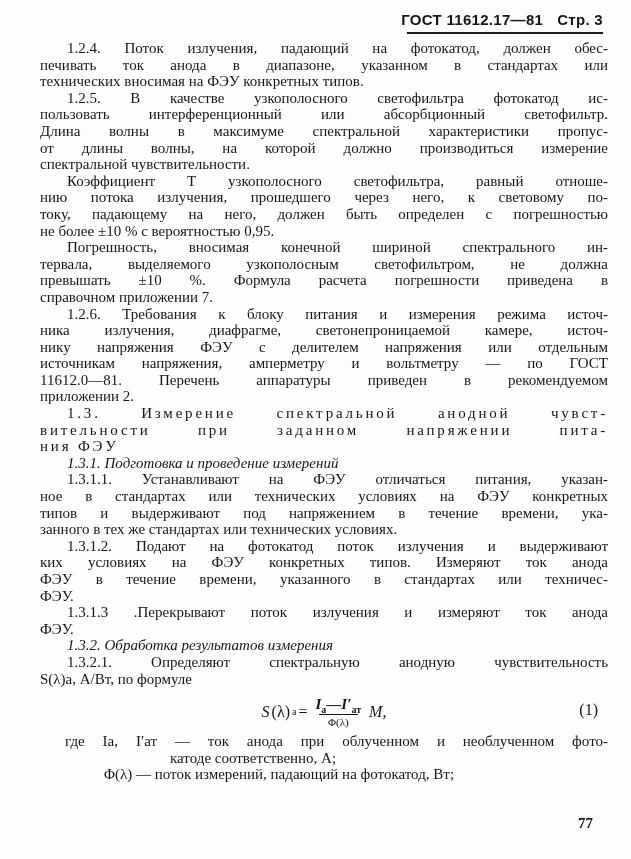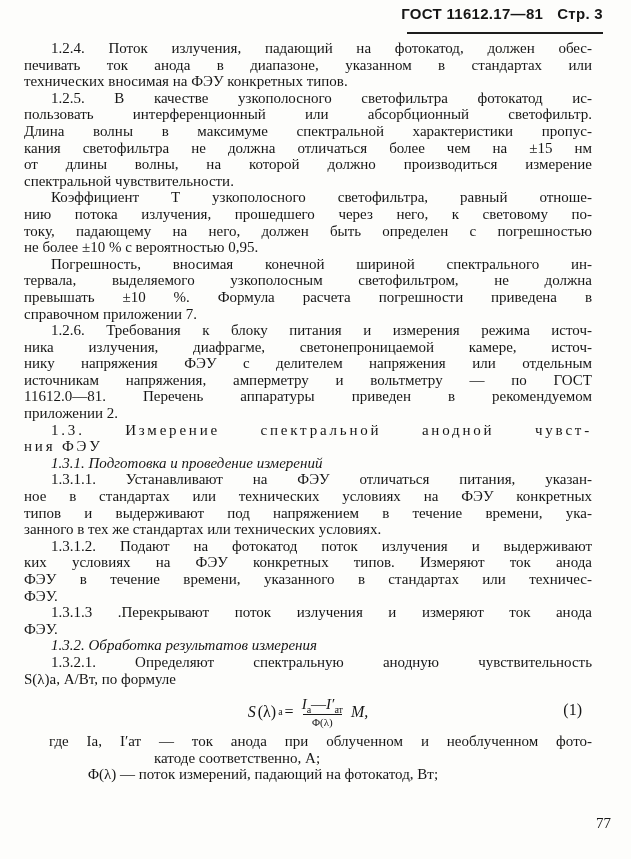--- a/index.html
+++ b/index.html
@@ -7,34 +7,34 @@
     position:relative;
     width:631px; height:859px;
     background:#fdfdfb;
     color:#161616;
     font-family:"Liberation Serif", serif;
     overflow:hidden;
     margin:0 auto;
   }
   
   .header {
-    position:absolute; top:5px; right:28px;
+    position:absolute; top:11px; right:28px;
     font-family:"Liberation Sans", sans-serif;
     font-weight:bold; font-size:15px; letter-spacing:0.3px;
     white-space:nowrap;
   }
   .header .pgl { margin-left:14px; }
   .header-rule {
     position:absolute; top:32px; right:28px;
     width:196px; height:0;
     border-top:2px solid #1d1d1d;
   }
   
   .column {
-    position:absolute; left:24px; top:40px; width:568px;
+    position:absolute; left:40px; top:40px; width:568px;
   }
   .line {
     font-size:15px; line-height:16.6px;
     text-justify:inter-word;
   }
   .just { text-align:justify; text-align-last:justify; }
   .p .line:first-child,
   .italic .line:first-child,
   .spaced .line:first-child { text-indent:27px; }
   .italic .line { font-style:italic; }
@@ -45,31 +45,31 @@
   .where .line:nth-child(3) { padding-left:64px; }
   
   .formula-row { position:relative; padding:9px 0 5px; }
   .formula {
     display:flex; align-items:center; justify-content:center;
     font-size:16px; gap:2px;
   }
   .var { font-style:italic; }
   sub { font-size:10px; line-height:0; }
   .frac { display:inline-flex; flex-direction:column; align-items:center; margin:0 3px; }
-  .frac .num { padding:0 3px 1px; font-size:15px; }
+  .frac .num { padding:0 3px 1px; font-size:15px;font-weight:bold; }
   .frac .den { border-top:1.5px solid #161616; padding:1px 9px 0; font-size:11px; }
   .eq-num {
     position:absolute; right:10px; top:50%;
     transform:translateY(-50%);
     font-size:16px;
   }
   
   .footer {
-    position:absolute; right:20px; bottom:27px;
-    font-size:15px; font-weight:normal;
+    position:absolute; right:38px; bottom:27px;
+    font-size:15px; font-weight:bold;
   }
 </style>
 </head>
 <body>
 
 <div class="page">
 
   <div class="header">
     <span>ГОСТ 11612.17—81</span><span class="pgl">Стр. 3</span>
   </div>
@@ -80,21 +80,20 @@
     <div id="content-a">
         <div class="block p">
           <div class="line just">1.2.4. Поток излучения, падающий на фотокатод, должен обес-</div>
           <div class="line just">печивать ток анода в диапазоне, указанном в стандартах или</div>
           <div class="line">технических вносимая на ФЭУ конкретных типов.</div>
         </div>
         <div class="block p">
           <div class="line just">1.2.5. В качестве узкополосного светофильтра фотокатод ис-</div>
           <div class="line just">пользовать интерференционный или абсорбционный светофильтр.</div>
           <div class="line just">Длина волны в максимуме спектральной характеристики пропус-</div>
-          <div class="line just">кания светофильтра не должна отличаться более чем на ±15 нм</div>
           <div class="line just">от длины волны, на которой должно производиться измерение</div>
           <div class="line">спектральной чувствительности.</div>
         </div>
         <div class="block p">
           <div class="line just">Коэффициент Т узкополосного светофильтра, равный отноше-</div>
           <div class="line just">нию потока излучения, прошедшего через него, к световому по-</div>
           <div class="line just">току, падающему на него, должен быть определен с погрешностью</div>
           <div class="line">не более ±10 % с вероятностью 0,95.</div>
         </div>
         <div class="block p">
@@ -106,20 +105,21 @@
         <div class="block p">
           <div class="line just">1.2.6. Требования к блоку питания и измерения режима источ-</div>
           <div class="line just">ника излучения, диафрагме, светонепроницаемой камере, источ-</div>
           <div class="line just">нику напряжения ФЭУ с делителем напряжения или отдельным</div>
           <div class="line just">источникам напряжения, амперметру и вольтметру — по ГОСТ</div>
           <div class="line just">11612.0—81. Перечень аппаратуры приведен в рекомендуемом</div>
           <div class="line">приложении 2.</div>
         </div>
         <div class="block spaced">
           <div class="line just">1.3. Измерение спектральной анодной чувст-</div>
+          <div class="line just">вительности при заданном напряжении пита-</div>
           <div class="line">ния ФЭУ</div>
         </div>
         <div class="block italic">
           <div class="line">1.3.1. Подготовка и проведение измерений</div>
         </div>
         <div class="block p">
           <div class="line just">1.3.1.1. Устанавливают на ФЭУ отличаться питания, указан-</div>
           <div class="line just">ное в стандартах или технических условиях на ФЭУ конкретных</div>
           <div class="line just">типов и выдерживают под напряжением в течение времени, ука-</div>
           <div class="line">занного в тех же стандартах или технических условиях.</div>

